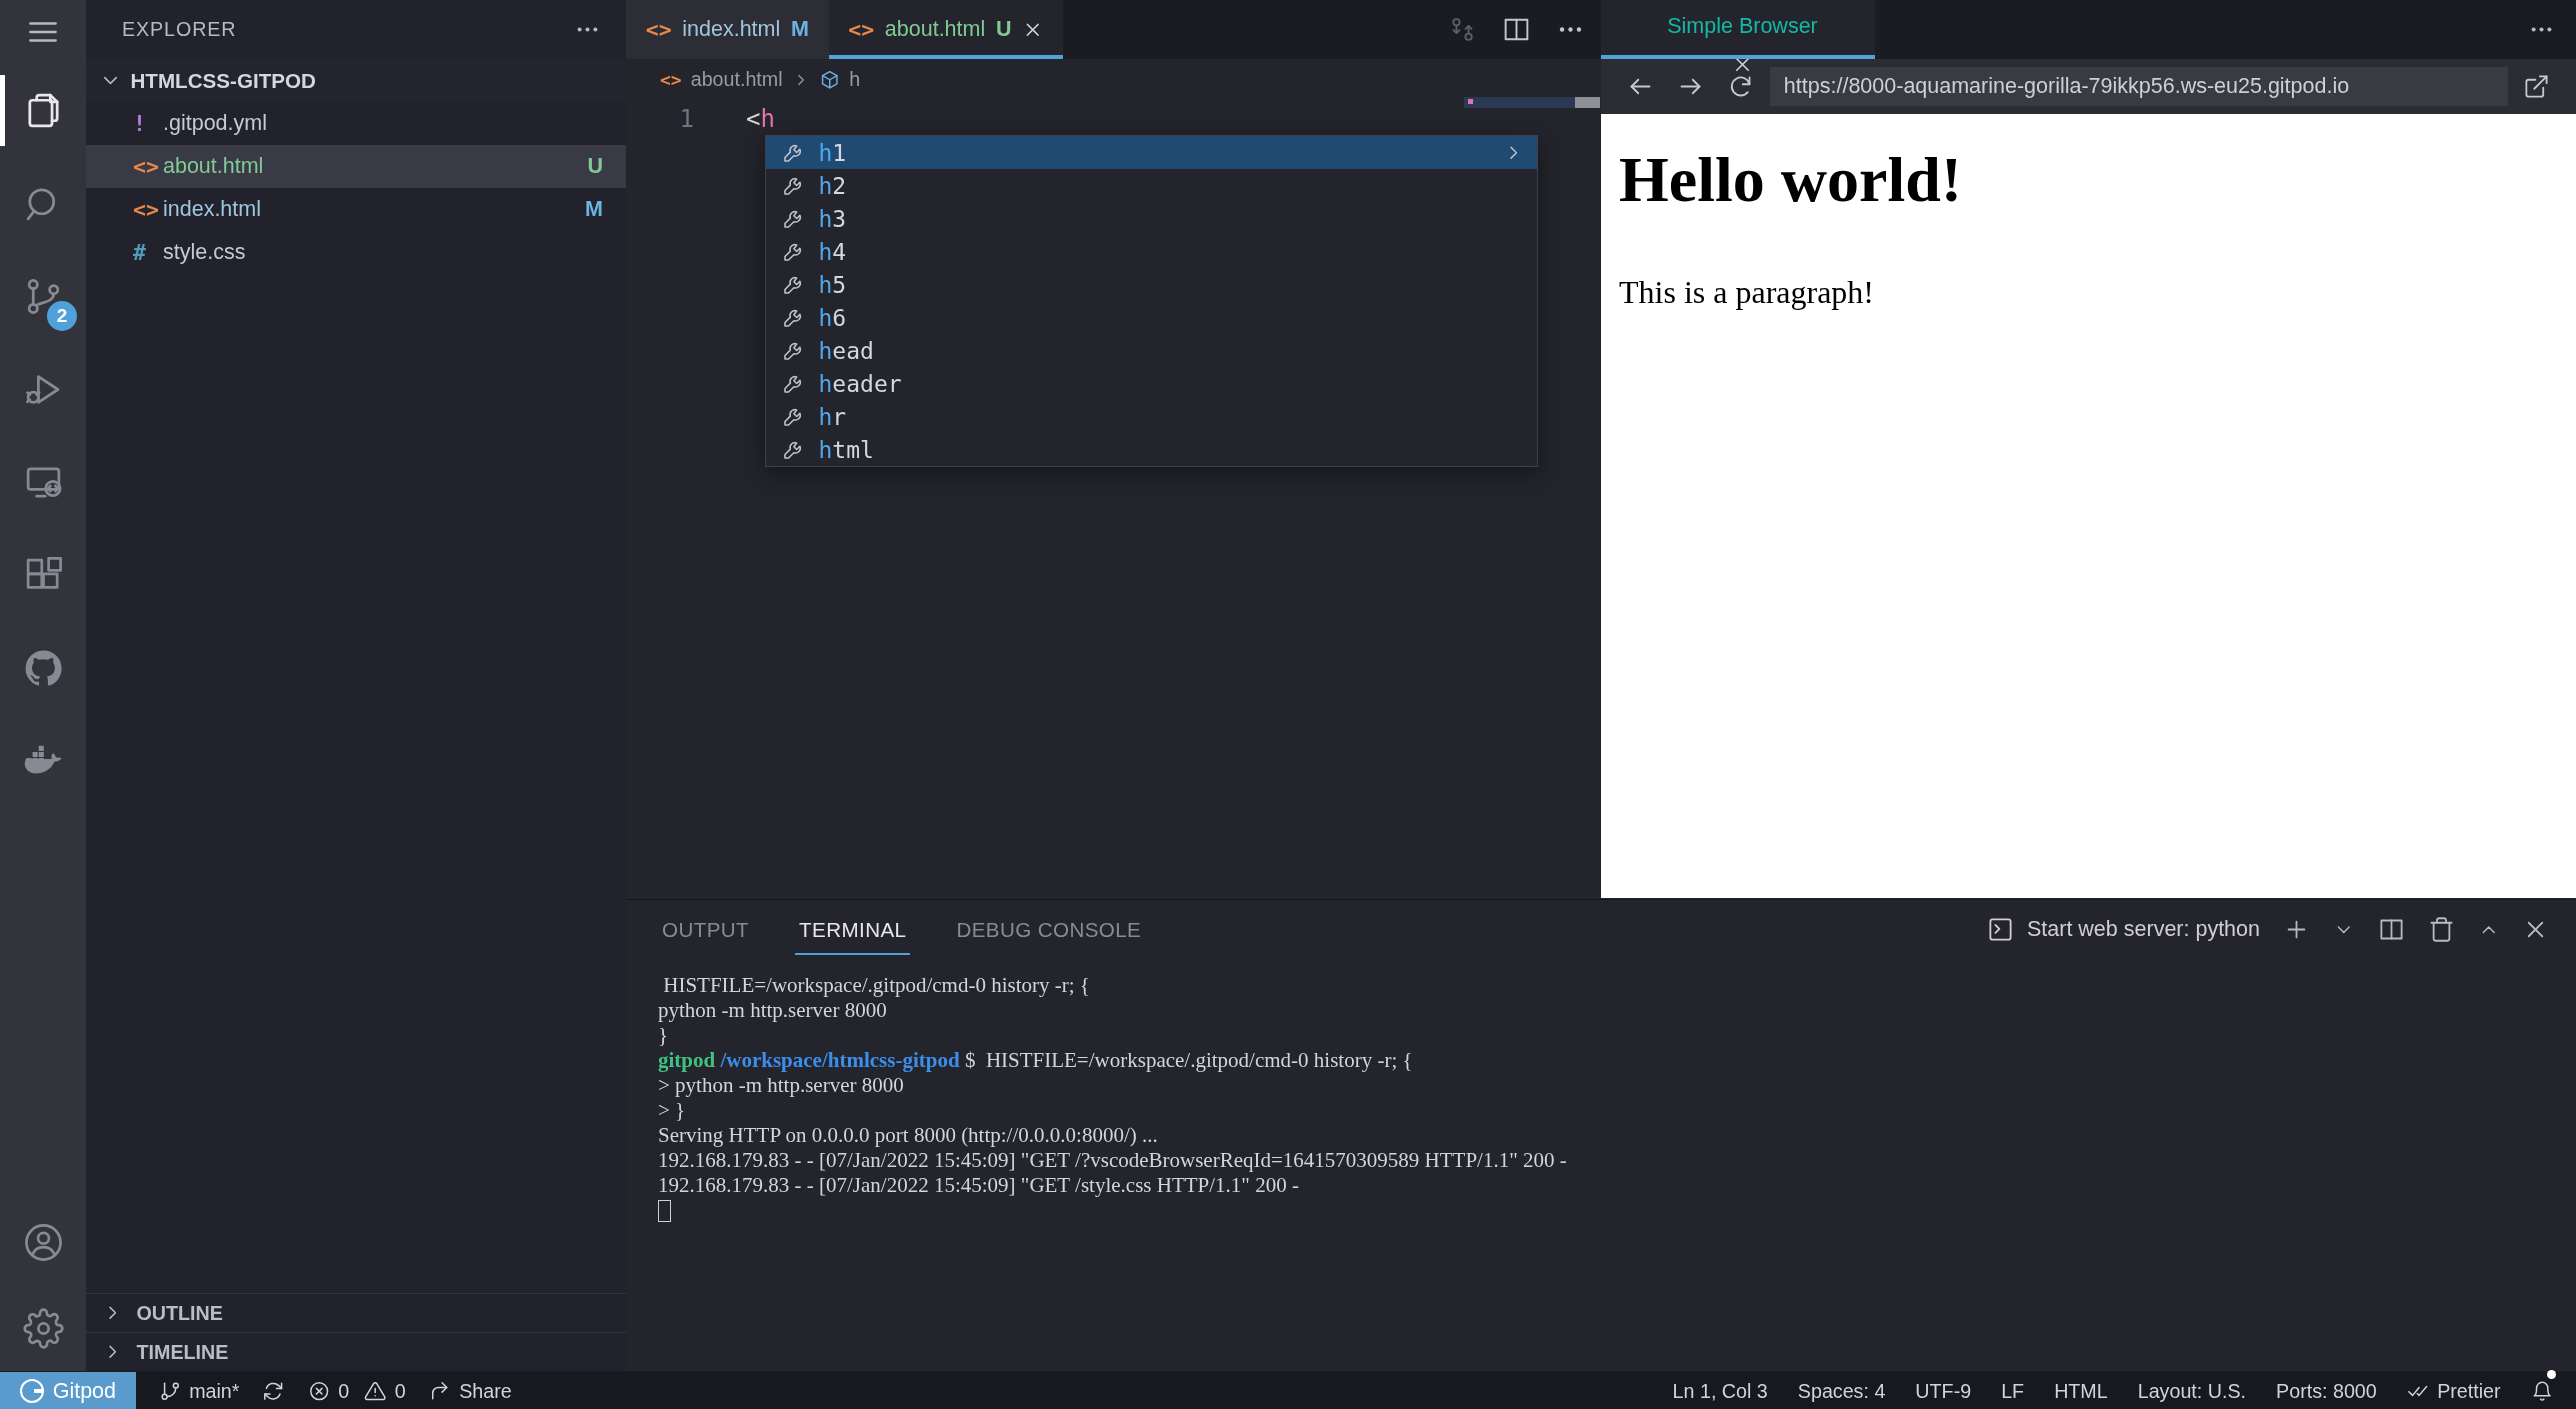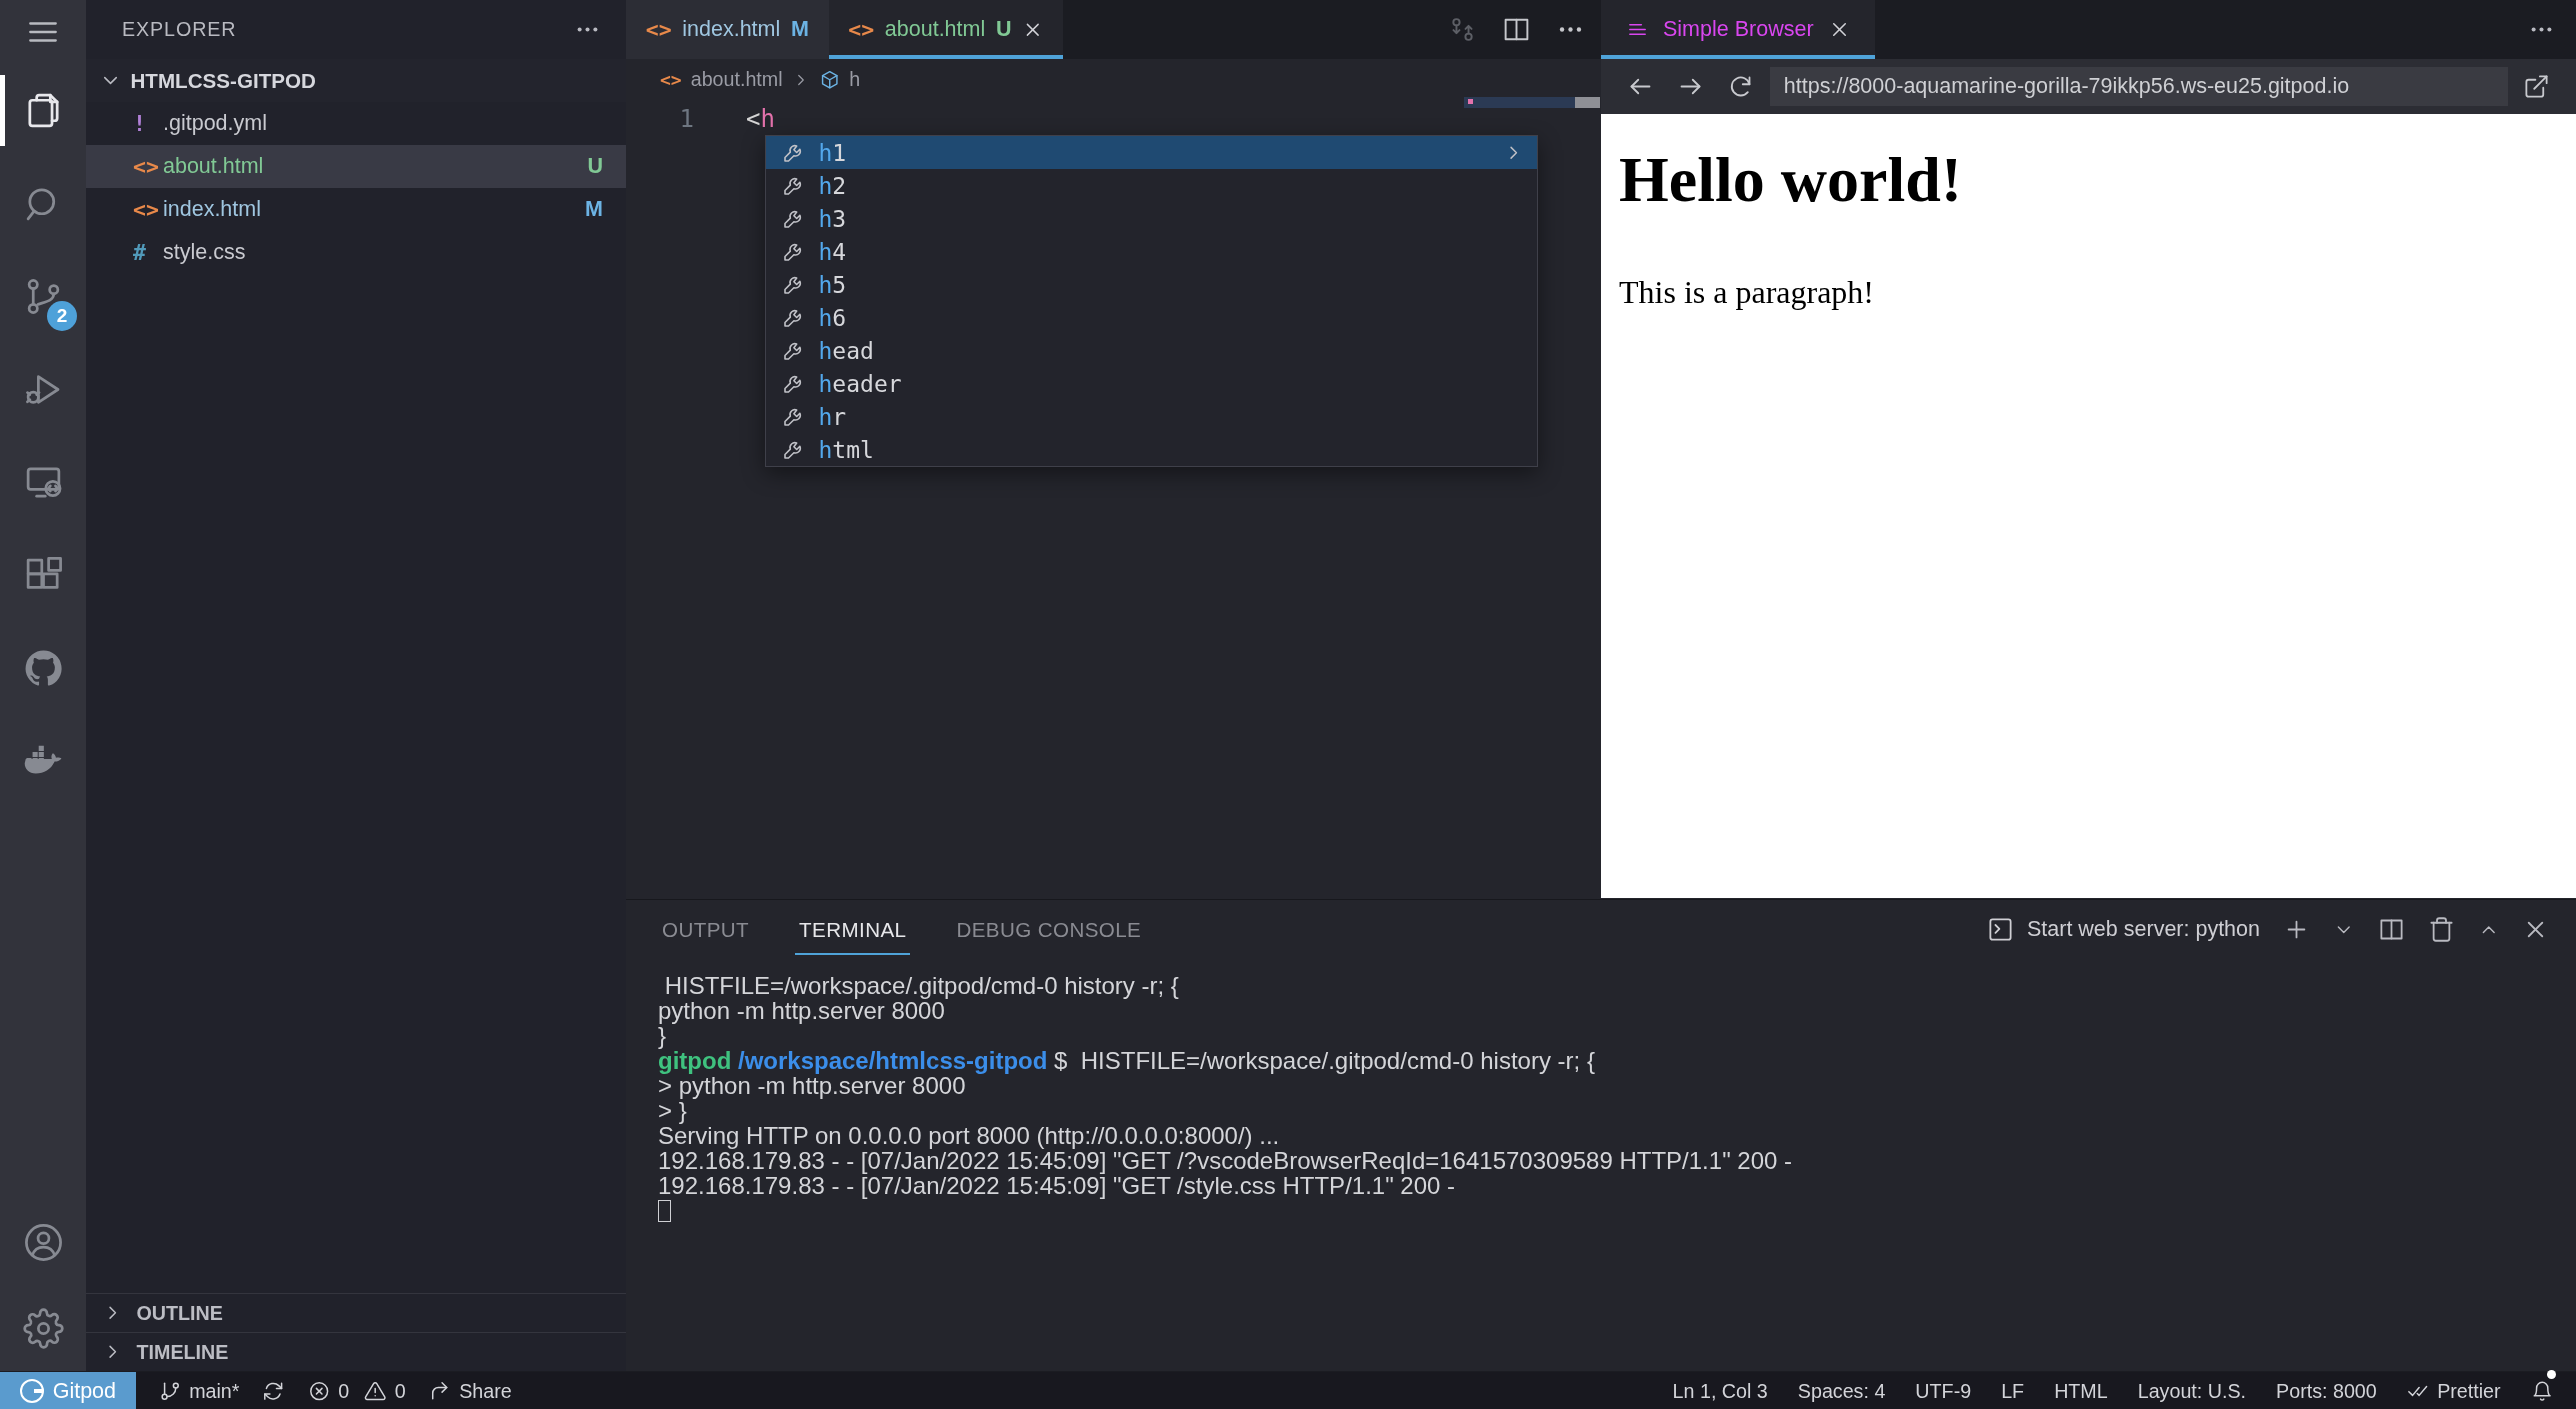--- a/index.html
+++ b/index.html
@@ -67,21 +67,21 @@
   .sg-row.selected { background: #1f4a72; }
   .sg-row svg { width: 24px; height: 24px; color: #c0c1c7; flex: none; }
   .sg-match { color: #53a8ec; }
   .sg-chevron { margin-left: auto; display: none; color: #e6e7ea; }
   .sg-chevron svg { width: 21.5px; height: 21.5px; }
   .sg-row.selected .sg-chevron { display: flex; }
 
   
   .browser { position: absolute; left: 1601px; top: 0; width: 975px; height: 899px; background: #24252c; }
   .bw-tabbar { height: 59px; background: #1b1c22; display: flex; align-items: center; }
-  .bw-tab { width: 274px; height: 59px; background: #24252c; display: flex; align-items: center; gap: 14px; padding: 0 16px 0 25px; font-size: 21.5px; color: #d946ef; position: relative; }
+  .bw-tab { width: 274px; height: 59px; background: #24252c; display: flex; align-items: center; gap: 14px; padding: 0 16px 0 25px; font-size: 21.5px; color: #14b8a6; position: relative; flex-direction: column; }
   .bw-tab::after { content: ""; position: absolute; left: 0; right: 0; bottom: 0; height: 3.6px; background: #4fa3d9; }
   .bw-tab svg { width: 23px; height: 23px; }
   .bw-more { margin-left: auto; margin-right: 21.5px; }
   .bw-nav { height: 55px; background: #2c2d34; display: flex; align-items: center; gap: 7.2px; padding: 0 18px; }
   .bw-nav .icon-btn { width: 43px; height: 43px; color: #c8c9ce; }
   .bw-nav .icon-btn svg { width: 27px; height: 27px; }
   .bw-url { flex: 1; height: 39px; background: #3a3b42; color: #cfd0d4; font-size: 21.5px; display: flex; align-items: center; padding: 0 14.3px; white-space: nowrap; overflow: hidden; }
   .bw-content { height: 784px; background: #ffffff; color: #000; padding: 29px 0 0 18px; font-family: "Liberation Serif", serif; }
   .bw-h1 { font-size: 64px; font-weight: bold; margin-bottom: 57px; }
   .bw-p { font-size: 32px; }
@@ -89,21 +89,21 @@
   
   .panel { position: absolute; left: 626px; top: 899px; width: 1950px; height: 472px; background: #24252c; border-top: 0.9px solid #17181d; }
   .panel-header { position: relative; height: 59px; display: flex; align-items: center; }
   .panel-tabs { display: flex; gap: 50px; padding-left: 36px; }
   .panel-tab { position: relative; height: 59px; display: flex; align-items: center; font-size: 20.6px; letter-spacing: 0.4px; color: #8a8b92; }
   .panel-tab.active { color: #e7e7ea; }
   .panel-tab.active::after { content: ""; position: absolute; left: -3.6px; right: -3.6px; bottom: 3.6px; height: 2.7px; background: #4fa3d9; }
   .panel-actions { position: absolute; right: 27px; top: 0; height: 59px; display: flex; align-items: center; gap: 23px; color: #cccdd2; }
   .panel-actions svg { width: 27px; height: 27px; }
   .term-picker { display: flex; align-items: center; gap: 12.5px; font-size: 21.5px; color: #cfcfd4; }
-  .terminal-body { padding: 14.3px 0 0 32px; font-family: Liberation Sans, sans-serif; font-size: 24px; line-height: 25px; color: #d4d5d9; }
+  .terminal-body { padding: 14.3px 0 0 32px; font-family: Liberation Serif, serif; font-size: 21px; line-height: 25px; color: #d4d5d9; }
   .term-line { white-space: pre; }
   .term-cursor { width: 12.5px; height: 22.4px; border: 1.8px solid #cfd0d4; margin-top: 1.8px; }
 
   
   .status-bar { position: absolute; left: 0; bottom: 0; width: 2576px; height: 38px; background: #18181f; display: flex; align-items: center; font-size: 19.7px; color: #d3d4d9; }
   .sb-left { display: flex; align-items: center; height: 100%; }
   .sb-right { margin-left: auto; display: flex; align-items: center; gap: 30px; padding-right: 23px; height: 100%; }
   .status-item { display: flex; align-items: center; gap: 8px; height: 100%; }
   .status-item svg { width: 22.4px; height: 22.4px; }
   .remote-badge { height: 100%; padding: 0 19.7px; background: #5a9bce; color: #ffffff; display: flex; align-items: center; gap: 9px; font-size: 21.5px; }

